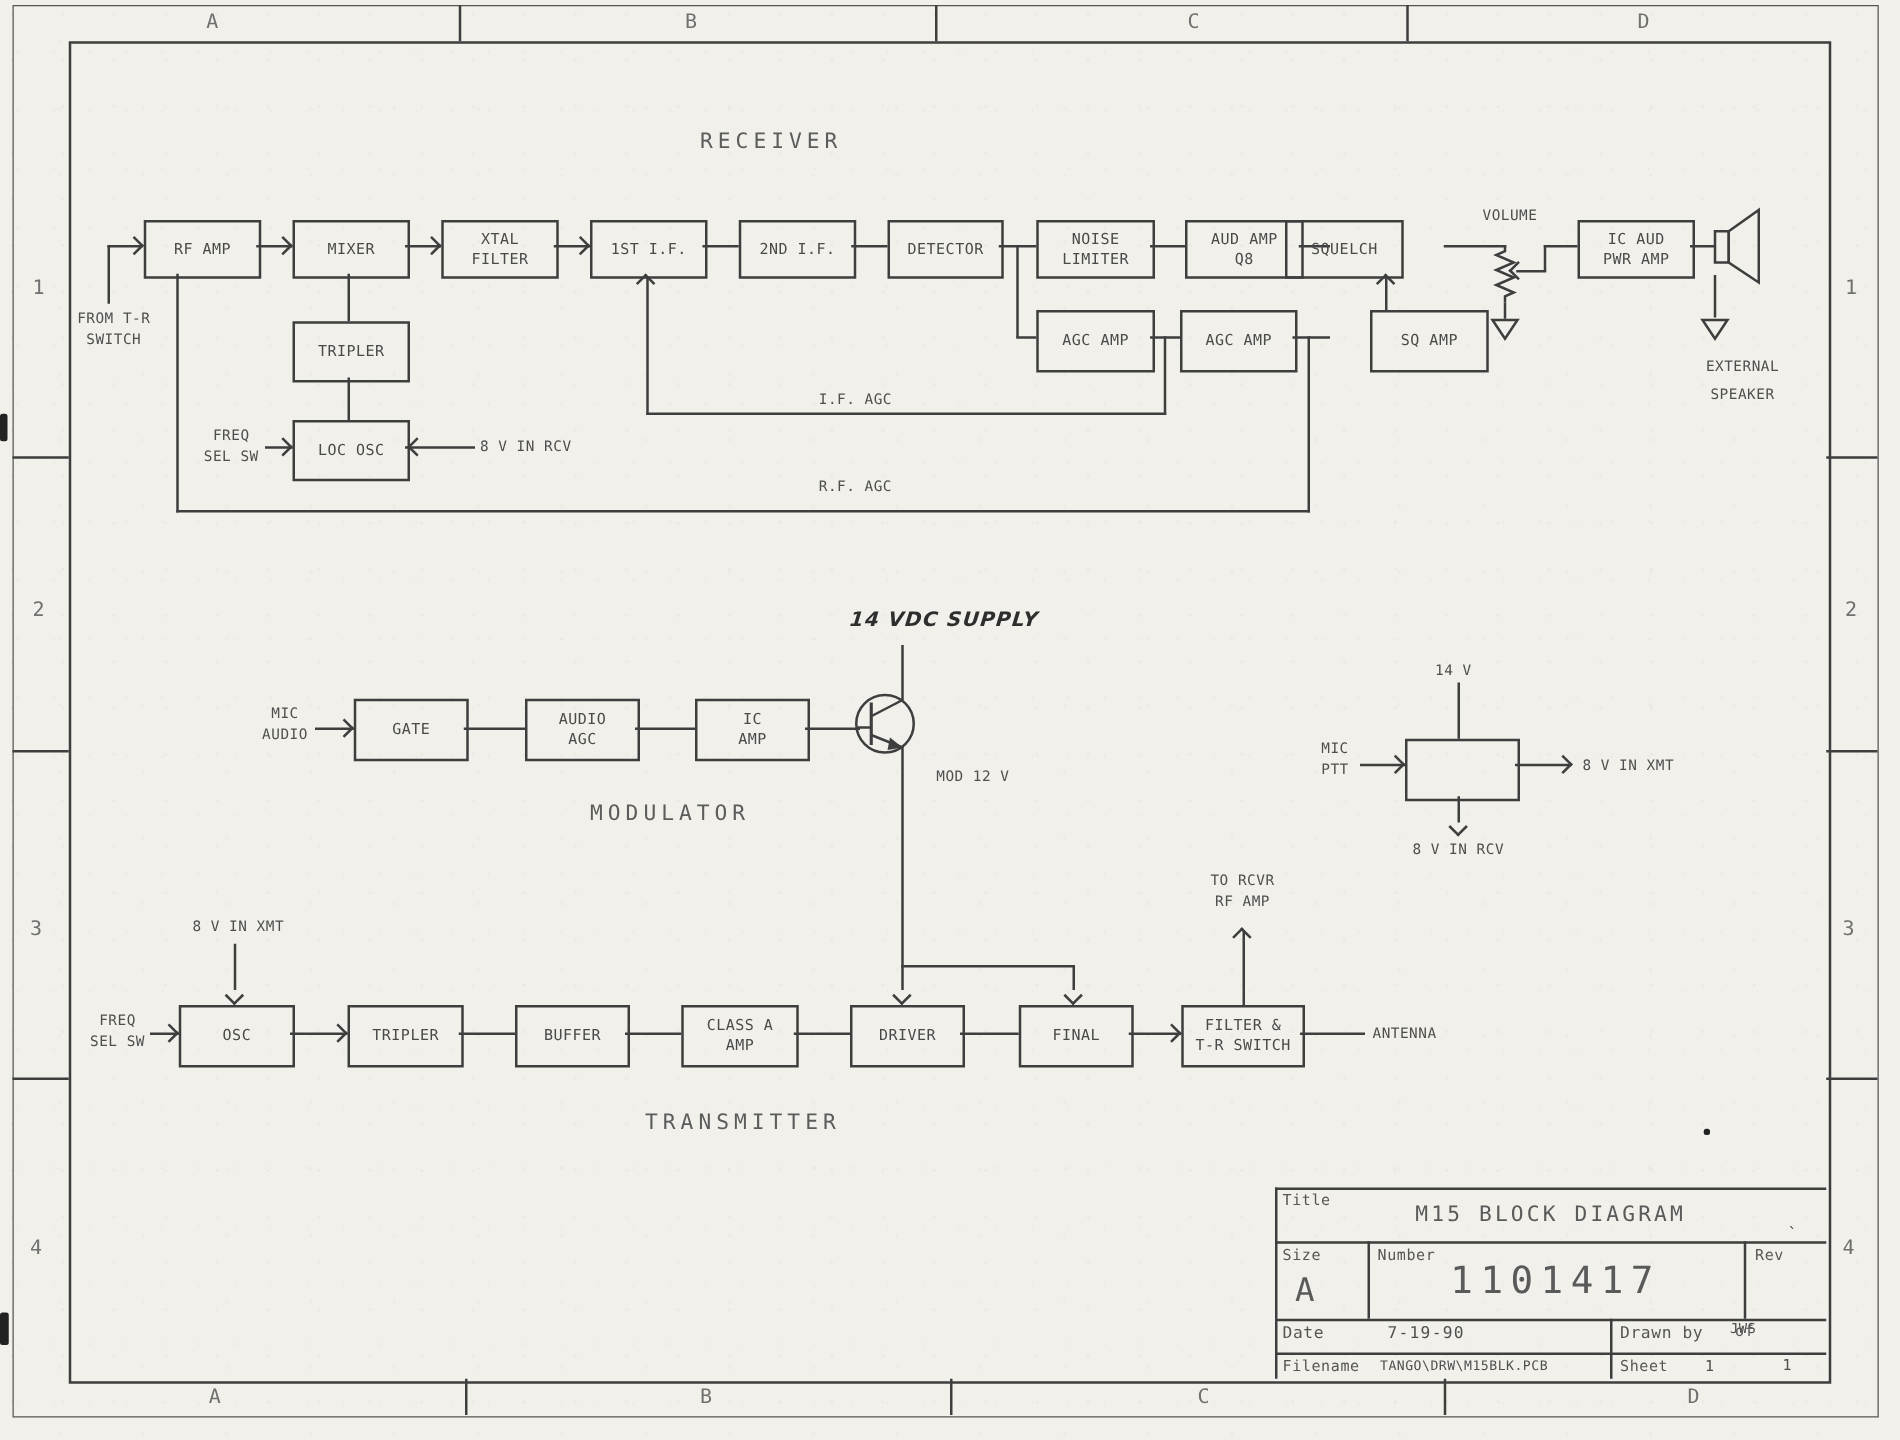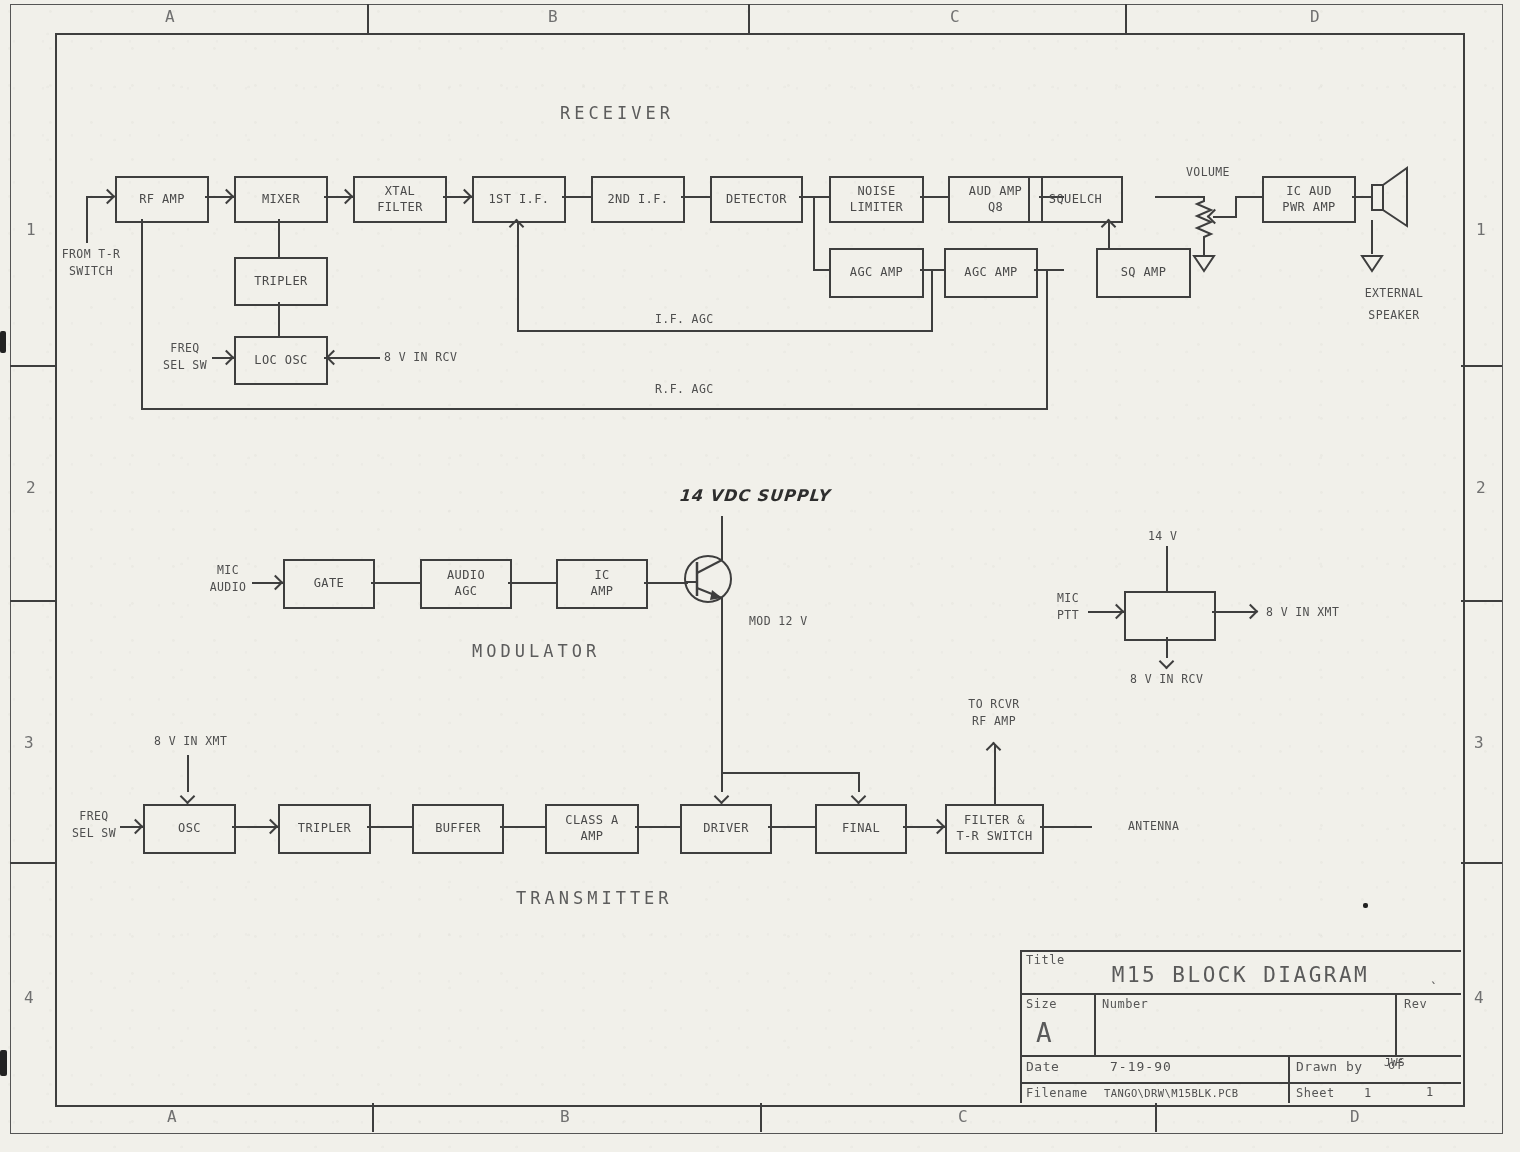--- a/index.html
+++ b/index.html
@@ -237,41 +237,42 @@
 AMP</div>
   <div class="hl" style="left:635px;top:826px;width:45px;"></div>
   <div class="box" style="left:680px;top:804px;width:88px;height:46px;">DRIVER</div>
   <div class="hl" style="left:768px;top:826px;width:47px;"></div>
   <div class="box" style="left:815px;top:804px;width:88px;height:46px;">FINAL</div>
   <div class="hl" style="left:903px;top:826px;width:42px;"></div>
   <div class="cv cv-r" style="left:932px;top:821px;"></div>
   <div class="box" style="left:945px;top:804px;width:95px;height:46px;">FILTER &amp;
 T-R SWITCH</div>
   <div class="hl" style="left:1040px;top:826px;width:52px;"></div>
-  <div class="lbl" style="left:1098px;top:818px;margin-left:30px;">ANTENNA</div>
+  <div class="lbl" style="left:1098px;top:818px;">ANTENNA</div>
   <div class="lbl c" style="left:958px;top:696px;width:72px;">TO RCVR
 RF AMP</div>
   <div class="vl" style="left:994px;top:744px;height:60px;"></div>
   <div class="cv cv-u" style="left:988px;top:744px;"></div>
   <div class="hd" style="left:516px;top:888px;">TRANSMITTER</div>
 
   <div class="vl" style="left:1020px;top:950px;height:153px;"></div>
   <div class="hl" style="left:1020px;top:950px;width:441px;"></div>
   <div class="hl" style="left:1020px;top:993px;width:441px;"></div>
   <div class="hl" style="left:1020px;top:1055px;width:441px;"></div>
   <div class="hl" style="left:1020px;top:1082px;width:441px;"></div>
   <div class="vl" style="left:1094px;top:993px;height:62px;"></div>
   <div class="vl" style="left:1395px;top:993px;height:62px;"></div>
   <div class="vl" style="left:1288px;top:1055px;height:48px;"></div>
 
   <div class="tb-lbl" style="left:1026px;top:953px;">Title</div>
-  <div class="lbl c" style="left:1020px;top:960px;width:441px;font-size:21px;letter-spacing:2.5px;color:#5a5a5a;">M15 BLOCK DIAGRAM</div>
+  <div class="lbl c" style="left:1020px;top:960px;width:441px;font-size:17px;letter-spacing:2.5px;color:#5a5a5a;">M15 BLOCK DIAGRAM</div>
   <div class="tb-lbl" style="left:1026px;top:997px;">Size</div>
   <div class="lbl" style="left:1036px;top:1014px;font-size:26px;color:#5a5a5a;">A</div>
   <div class="tb-lbl" style="left:1102px;top:997px;">Number</div>
+  <div class="lbl c" style="left:1094px;top:1002px;width:301px;font-size:30px;letter-spacing:6px;color:#5a5a5a;">1101417</div>
   <div class="tb-lbl" style="left:1404px;top:997px;">Rev</div>
   <div class="lbl" style="left:1430px;top:978px;font-size:13px;">`</div>
   <div class="tb-lbl" style="left:1026px;top:1059px;font-size:13px;">Date</div>
   <div class="lbl" style="left:1110px;top:1057px;font-size:13px;letter-spacing:1px;">7-19-90</div>
   <div class="tb-lbl" style="left:1296px;top:1059px;font-size:13px;">Drawn by</div>
   <div class="lbl" style="left:1384px;top:1055px;font-size:11px;">JWS</div>
   <div class="tb-lbl" style="left:1026px;top:1086px;">Filename</div>
   <div class="lbl" style="left:1104px;top:1086px;font-size:10.5px;">TANGO\DRW\M15BLK.PCB</div>
   <div class="tb-lbl" style="left:1296px;top:1086px;">Sheet</div>
   <div class="lbl" style="left:1364px;top:1084px;font-size:12px;">1</div>

